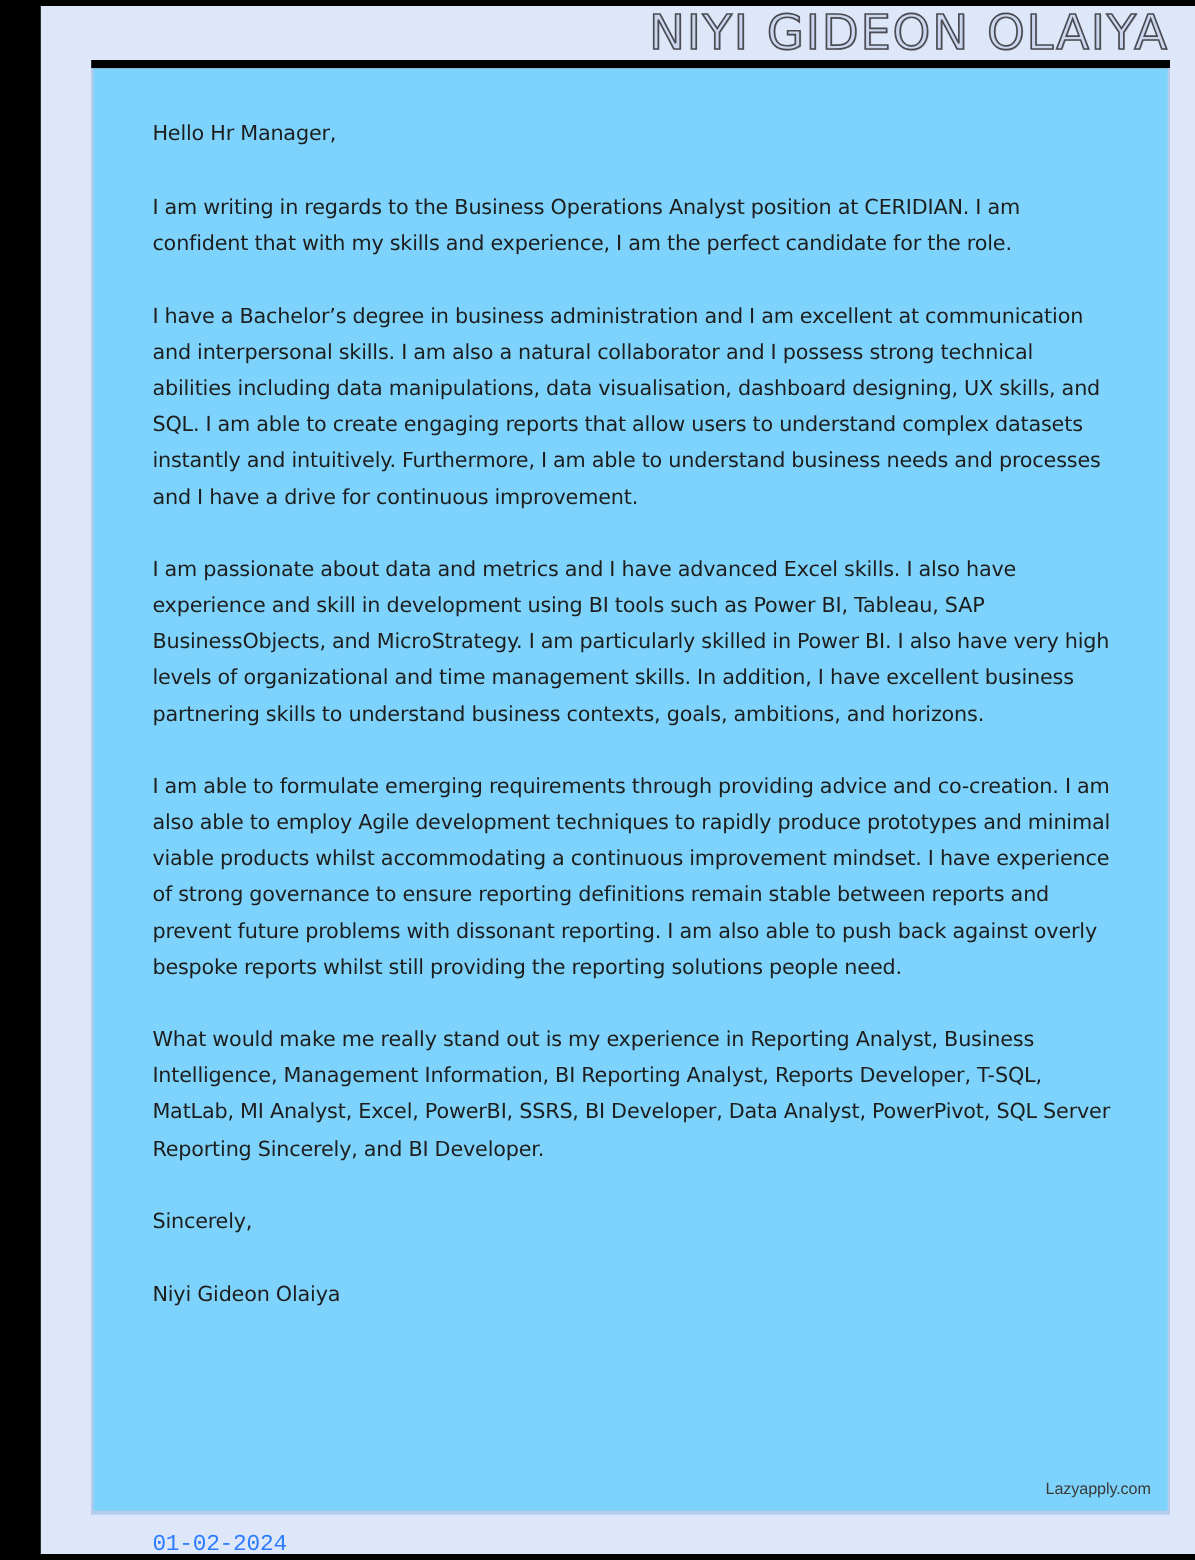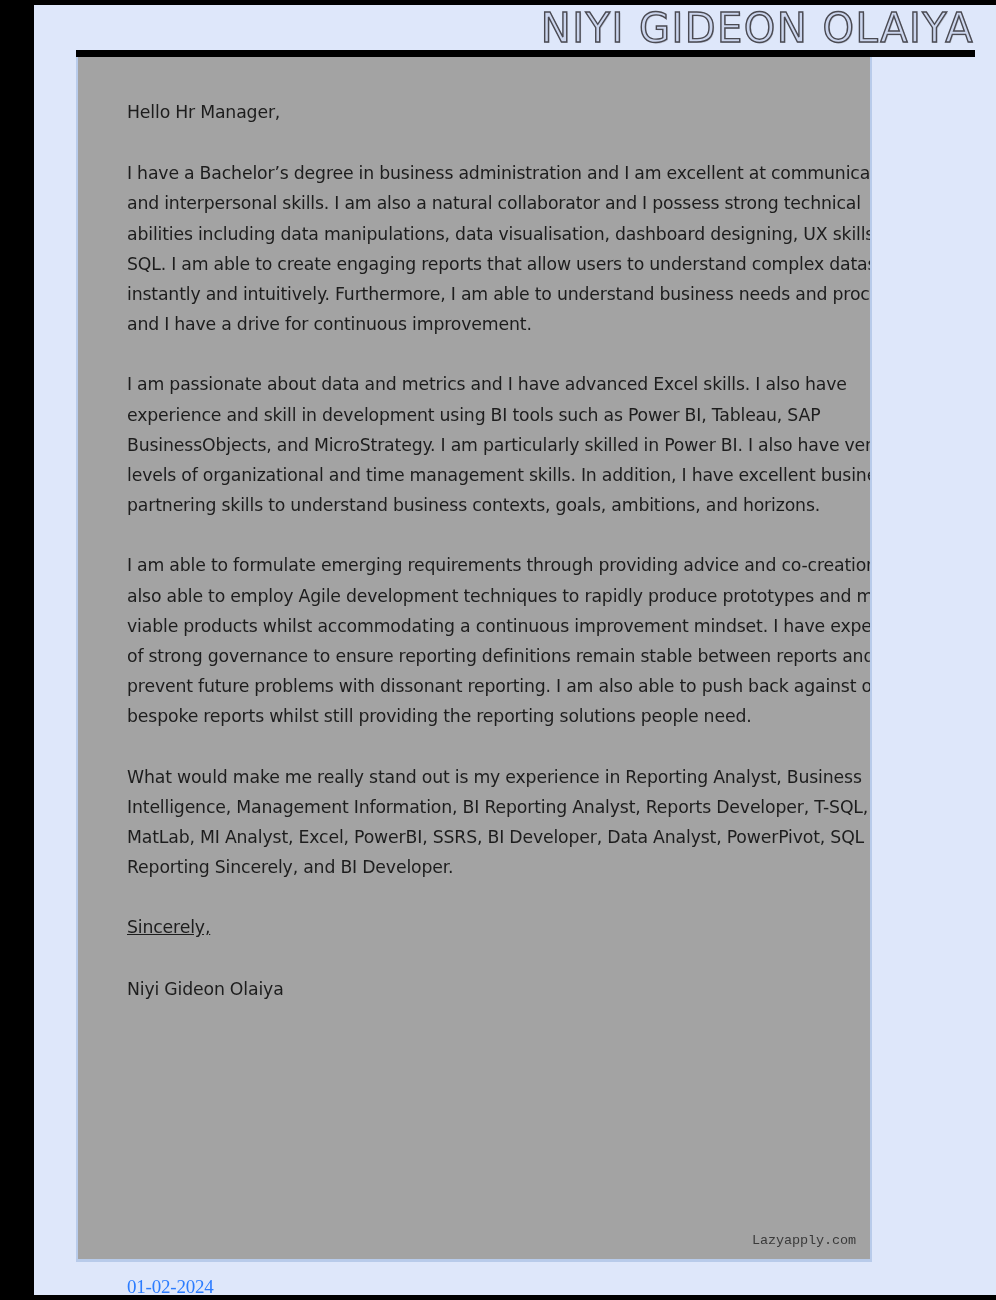--- a/index.html
+++ b/index.html
@@ -71,23 +71,23 @@
     width: 899px;
     height: 7px;
     background: #000000;
   }
 
   
   #letter-sheet {
     position: absolute;
     left: 48px;
     top: 57px;
-    width: 796px;
+    width: 899px;
     height: 1205px;
-    background: #a3a3a3;
+    background: #7dd3fc;
     border-left: 2px solid #b8cbea;
     border-right: 2px solid #b8cbea;
     border-bottom: 3px solid #b8cbea;
     box-sizing: border-box;
     overflow: hidden;
   }
 
   #letter-body {
     position: absolute;
     left: 49px;
@@ -106,44 +106,43 @@
     word-spacing: -0.2px;
     text-align: left;
   }
 
   #salutation {
     margin-bottom: 31px;
   }
 
   #closing {
     margin-bottom: 31px;
-    text-decoration: underline;
   }
 
   #signature-name {
     margin-bottom: 0;
   }
 
   
   #footer-brand {
     position: absolute;
     right: 14px;
     bottom: 11px;
-    font-family: Liberation Mono, monospace;
+    font-family: Liberation Sans, sans-serif;
     font-size: 13.5px;
     color: #3a3a3a;
     letter-spacing: -0.1px;
   }
 
   
   #letter-date {
     position: absolute;
     left: 99px;
     top: 1276px;
-    font-family: Liberation Serif, serif;
+    font-family: Liberation Mono, monospace;
     font-size: 19px;
     line-height: 22px;
     color: #2b7cff;
     letter-spacing: -0.2px;
     white-space: nowrap;
   }
 
   
   #bottom-bar {
     position: absolute;
@@ -164,20 +163,21 @@
     <div id="header-name">NIYI GIDEON OLAIYA</div>
   </div>
 
   <div id="letter-topbar"></div>
 
   <div id="letter-sheet">
     <div id="letter-body">
 
       <p class="letter-line" id="salutation">Hello Hr Manager,</p>
 
+      <p class="letter-para">I am writing in regards to the Business Operations Analyst position at CERIDIAN. I am confident that with my skills and experience, I am the perfect candidate for the role.</p>
 
       <p class="letter-para">I have a Bachelor’s degree in business administration and I am excellent at communication and interpersonal skills. I am also a natural collaborator and I possess strong technical abilities including data manipulations, data visualisation, dashboard designing, UX skills, and SQL. I am able to create engaging reports that allow users to understand complex datasets instantly and intuitively. Furthermore, I am able to understand business needs and processes and I have a drive for continuous improvement.</p>
 
       <p class="letter-para">I am passionate about data and metrics and I have advanced Excel skills. I also have experience and skill in development using BI tools such as Power BI, Tableau, SAP BusinessObjects, and MicroStrategy. I am particularly skilled in Power BI. I also have very high levels of organizational and time management skills. In addition, I have excellent business partnering skills to understand business contexts, goals, ambitions, and horizons.</p>
 
       <p class="letter-para">I am able to formulate emerging requirements through providing advice and co-creation. I am also able to employ Agile development techniques to rapidly produce prototypes and minimal viable products whilst accommodating a continuous improvement mindset. I have experience of strong governance to ensure reporting definitions remain stable between reports and prevent future problems with dissonant reporting. I am also able to push back against overly bespoke reports whilst still providing the reporting solutions people need.</p>
 
       <p class="letter-para">What would make me really stand out is my experience in Reporting Analyst, Business Intelligence, Management Information, BI Reporting Analyst, Reports Developer, T-SQL, MatLab, MI Analyst, Excel, PowerBI, SSRS, BI Developer, Data Analyst, PowerPivot, SQL Server Reporting Sincerely, and BI Developer.</p>
 
 

